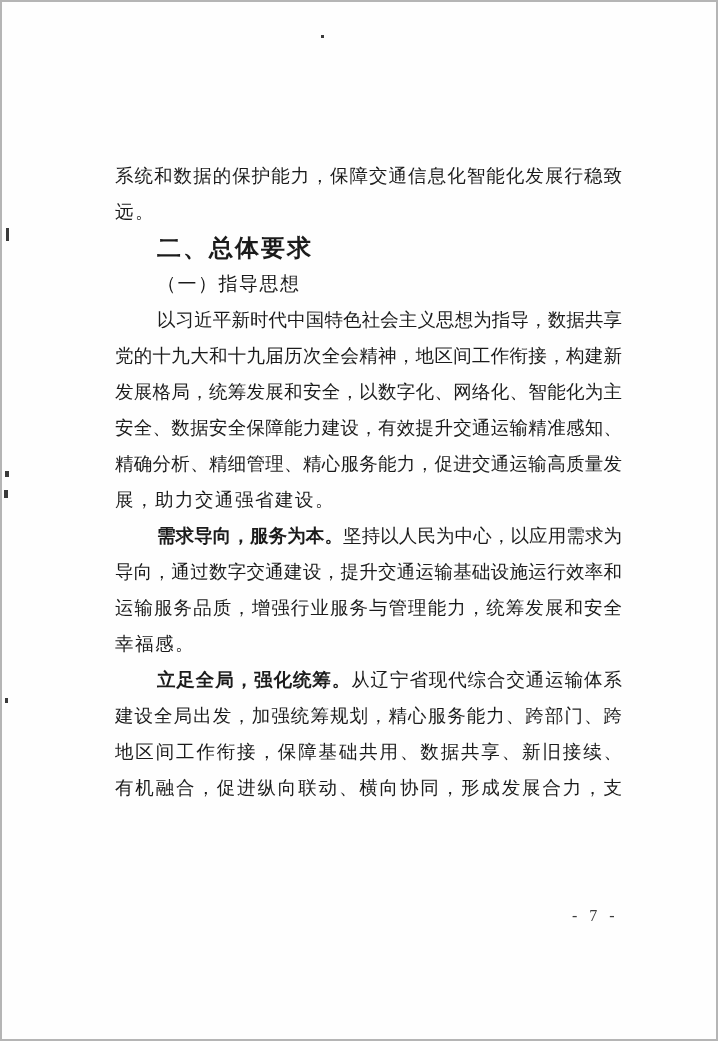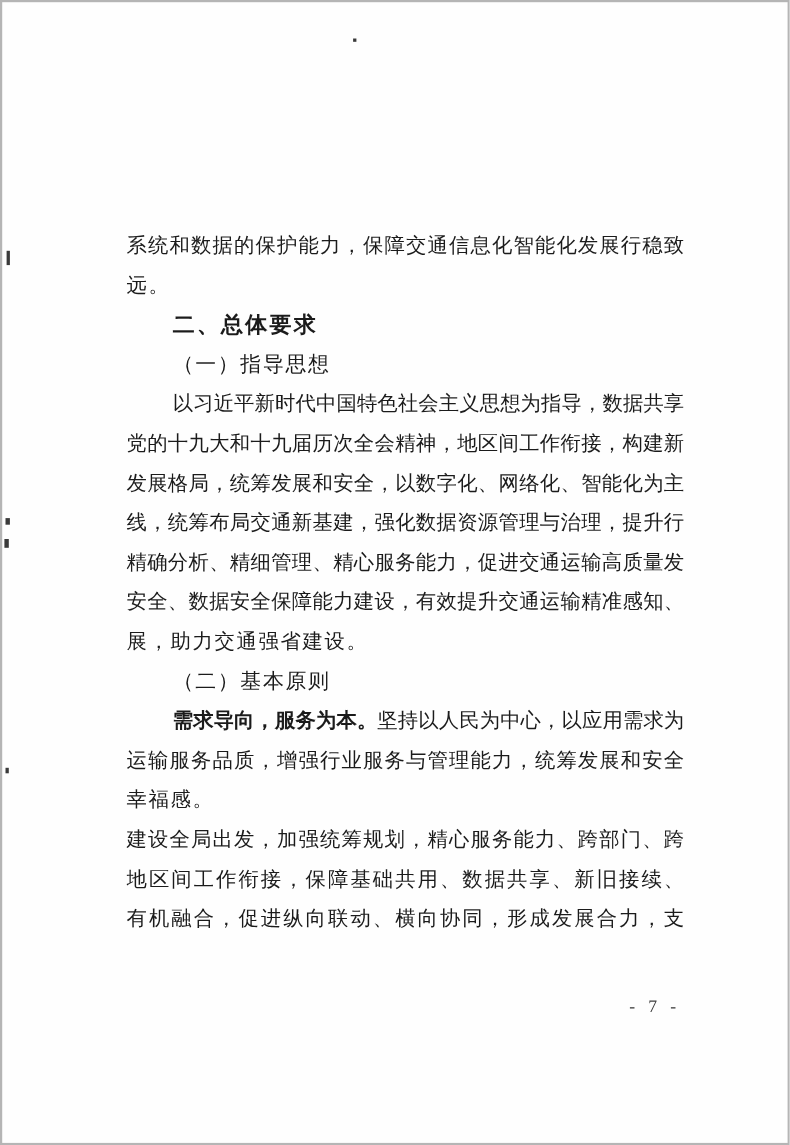--- a/index.html
+++ b/index.html
@@ -15,21 +15,20 @@
     box-sizing: border-box;
     background: #fefefe;
     border: 2px solid #b5b5b5;
     overflow: hidden;
   }
   .text-block {
     position: absolute;
     left: 113px;
     top: 156px;
     width: 507px;
-    margin-top: 48px;
   }
   .line {
     height: 36px;
     line-height: 36px;
     font-size: 18.5px;
     color: #1b1b1b;
     text-align: justify;
     text-align-last: justify;
     -moz-text-align-last: justify;
     white-space: normal;
@@ -37,21 +36,21 @@
   }
   .line.no-justify {
     text-align: left;
     text-align-last: left;
     -moz-text-align-last: left;
     letter-spacing: 1.5px;
   }
   .line.indent-2 { padding-left: 42px; }
   .line.style-heading {
     font-weight: 700;
-    font-size: 20px;
+    font-size: 24px;
     letter-spacing: 2px;
   }
   .line.style-subheading {
     font-size: 19px;
     letter-spacing: 1.5px;
   }
   .seg-bold { font-weight: 700; }
   .page-number {
     position: absolute;
     left: 570px;
@@ -77,28 +76,28 @@
 <div class="page">
 
   <div class="text-block">
       <div class="line style-body"><span>系统和数据的保护能力，保障交通信息化智能化发展行稳致</span></div>
       <div class="line style-body no-justify"><span>远。</span></div>
       <div class="line style-heading indent-2 no-justify"><span class="seg-bold">二、总体要求</span></div>
       <div class="line style-subheading indent-2 no-justify"><span>（一）指导思想</span></div>
       <div class="line style-body indent-2"><span>以习近平新时代中国特色社会主义思想为指导，数据共享</span></div>
       <div class="line style-body"><span>党的十九大和十九届历次全会精神，地区间工作衔接，构建新</span></div>
       <div class="line style-body"><span>发展格局，统筹发展和安全，以数字化、网络化、智能化为主</span></div>
-      <div class="line style-body"><span>线，统筹布局交通新基建，强化数据资源管理与治理，提升行</span></div>
+      <div class="line style-body"><span>安全、数据安全保障能力建设，有效提升交通运输精准感知、</span></div>
       <div class="line style-body"><span>精确分析、精细管理、精心服务能力，促进交通运输高质量发</span></div>
-      <div class="line style-body"><span>安全、数据安全保障能力建设，有效提升交通运输精准感知、</span></div>
       <div class="line style-body no-justify"><span>展，助力交通强省建设。</span></div>
-      <div class="line style-subheading indent-2 no-justify"><span>（二）基本原则</span></div>
       <div class="line style-body indent-2"><span class="seg-bold">需求导向，服务为本。</span><span>坚持以人民为中心，以应用需求为</span></div>
+      <div class="line style-body"><span>导向，通过数字交通建设，提升交通运输基础设施运行效率和</span></div>
       <div class="line style-body"><span>运输服务品质，增强行业服务与管理能力，统筹发展和安全</span></div>
       <div class="line style-body no-justify"><span>幸福感。</span></div>
+      <div class="line style-body indent-2"><span class="seg-bold">立足全局，强化统筹。</span><span>从辽宁省现代综合交通运输体系</span></div>
       <div class="line style-body"><span>建设全局出发，加强统筹规划，精心服务能力、跨部门、跨</span></div>
       <div class="line style-body"><span>地区间工作衔接，保障基础共用、数据共享、新旧接续、</span></div>
       <div class="line style-body"><span>有机融合，促进纵向联动、横向协同，形成发展合力，支</span></div>
     </div>
 
   <div class="page-number">- 7 -</div>
 
   <div class="artifact speck-top"></div>
   <div class="artifact mark-1"></div>
   <div class="artifact mark-2"></div>

